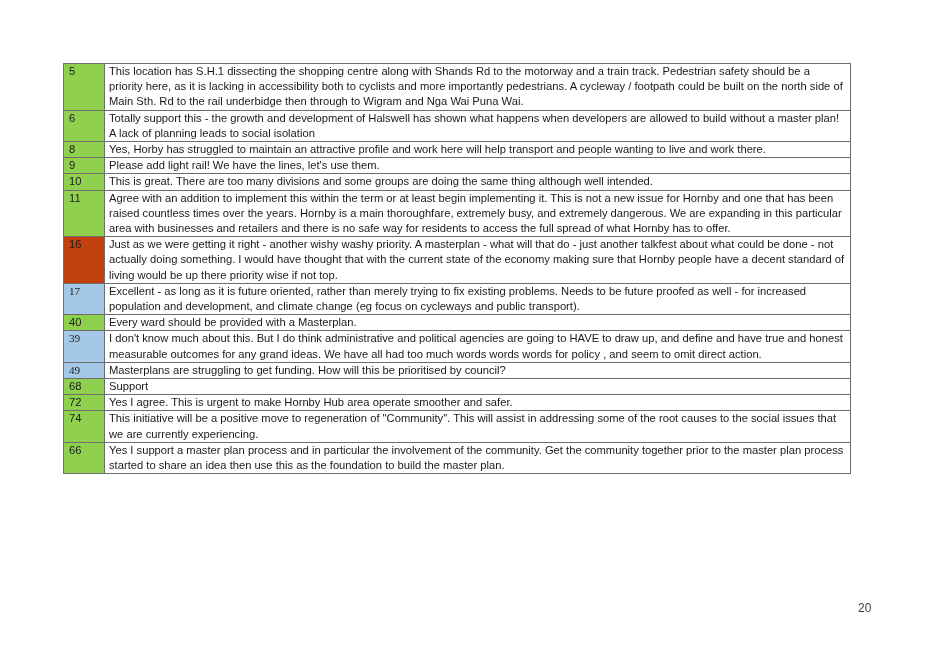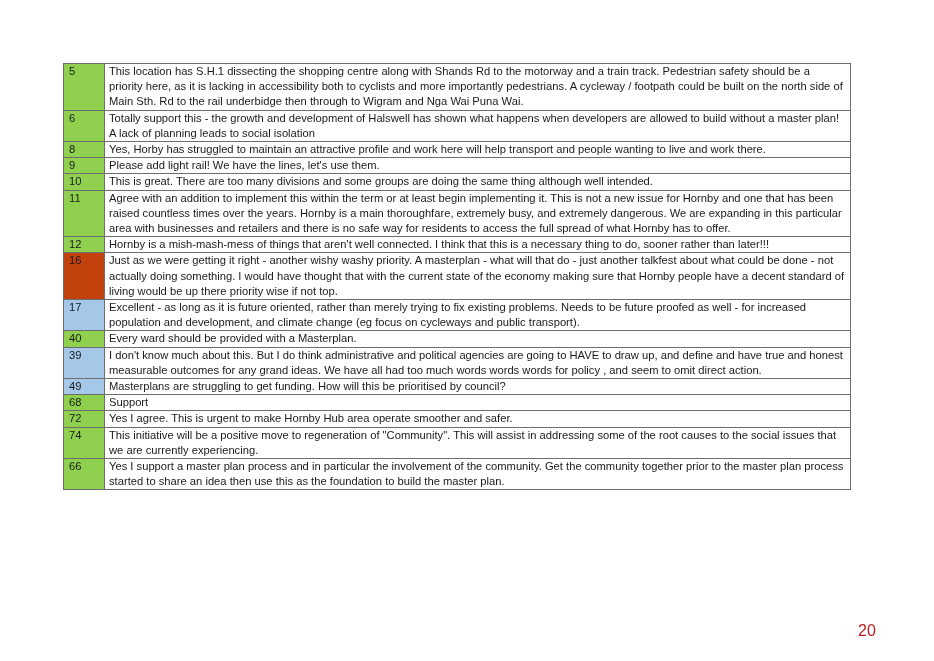--- a/index.html
+++ b/index.html
@@ -12,23 +12,23 @@
     position: absolute; left: 63px; top: 63px; width: 788px;
     border-collapse: collapse; table-layout: fixed;
     font-size: 11.2px; line-height: 15.2px;
   }
   #feedback-table td {
     border: 1px solid #6e6e6e; vertical-align: top; padding: 0 4px 0 4px;
   }
   #feedback-table td.id-cell { width: 31px; padding-left: 5px; }
   .green { background: #8fd14f; }
   .pink { background: #c2410c; }
-  .blue { background: #a6c8e8; }
+  .blue { background: #a6c8e8; font-family: Liberation Serif, serif; }
   .page-number {
-    position: absolute; left: 858px; top: 622px; font-size: 16px; color: #b91c1c;
+    position: absolute; left: 858px; top: 601px; font-size: 12px; color: #404040;
   }
 </style>
 </head>
 <body>
 
 <table id="feedback-table">
   <tbody id="feedback-body">
       <tr>
         <td class="id-cell green">5</td>
         <td class="text-cell">This location has S.H.1 dissecting the shopping centre along with Shands Rd to the motorway and a train track. Pedestrian safety should be a priority here, as it is lacking in accessibility both to cyclists and more importantly pedestrians. A cycleway / footpath could be built on the north side of Main Sth. Rd to the rail underbidge then through to Wigram and Nga Wai Puna Wai.</td>
@@ -45,24 +45,20 @@
         <td class="id-cell green">9</td>
         <td class="text-cell">Please add light rail! We have the lines, let's use them.</td>
       </tr>
       <tr>
         <td class="id-cell green">10</td>
         <td class="text-cell">This is great. There are too many divisions and some groups are doing the same thing although well intended.</td>
       </tr>
       <tr>
         <td class="id-cell green">11</td>
         <td class="text-cell">Agree with an addition to implement this within the term or at least begin implementing it. This is not a new issue for Hornby and one that has been raised countless times over the years. Hornby is a main thoroughfare, extremely busy, and extremely dangerous. We are expanding in this particular area with businesses and retailers and there is no safe way for residents to access the full spread of what Hornby has to offer.</td>
-      </tr>
-      <tr>
-        <td class="id-cell green">12</td>
-        <td class="text-cell">Hornby is a mish-mash-mess of things that aren't well connected.  I think that this is a necessary thing to do, sooner rather than later!!!</td>
       </tr>
       <tr>
         <td class="id-cell pink">16</td>
         <td class="text-cell">Just as we were getting it right - another wishy washy priority.  A masterplan - what will that do - just another talkfest about what could be done - not actually doing something.  I would have thought that with the current state of the economy making sure that Hornby people have a decent standard of living would be up there priority wise if not top.</td>
       </tr>
       <tr>
         <td class="id-cell blue">17</td>
         <td class="text-cell">Excellent - as long as it is future oriented, rather than merely trying to fix existing problems. Needs to be future proofed as well - for increased population and development, and climate change (eg focus on cycleways and public transport).</td>
       </tr>
       <tr>

